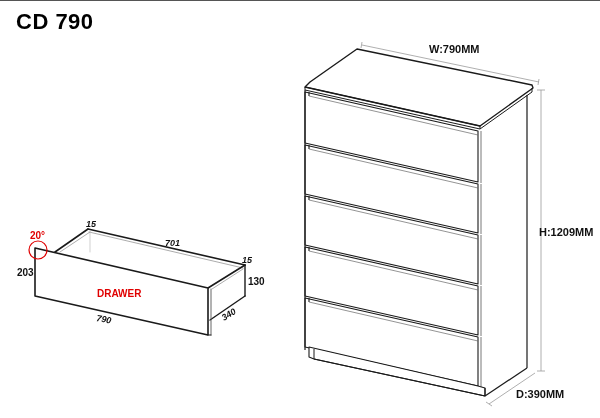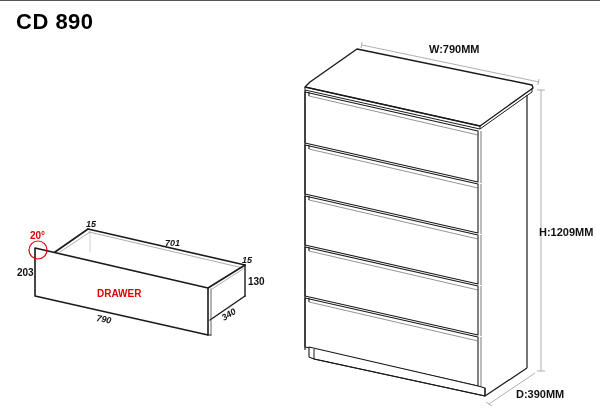--- a/index.html
+++ b/index.html
@@ -9,21 +9,21 @@
     svg { position: absolute; left: 0; top: 0; }
     .dim { font-family: "Liberation Sans", sans-serif; font-weight: bold; font-size: 10px; fill: #111; }
     .dimi { font-family: "Liberation Sans", sans-serif; font-weight: bold; font-style: italic; font-size: 9px; fill: #111; }
     .red { fill: #e00000; }
     .big { font-size: 11px; }
   </style>
 </head>
 <body>
 
 <div class="topbar"></div>
-<div class="title">CD 890</div>
+<div class="title">CD 790</div>
 
 <svg width="600" height="418" viewBox="0 0 600 418">
 
   <g stroke="#1a1a1a" fill="none" stroke-linecap="round" stroke-linejoin="round">
 
     <line x1="88" y1="229" x2="245" y2="265" stroke-width="1.6"></line>
     <line x1="89" y1="232" x2="243" y2="268" stroke="#888" stroke-width="0.7"></line>
 
     <line x1="55" y1="252" x2="88" y2="229" stroke-width="1.6"></line>
     <line x1="60" y1="252" x2="90" y2="232" stroke="#888" stroke-width="0.7"></line>

